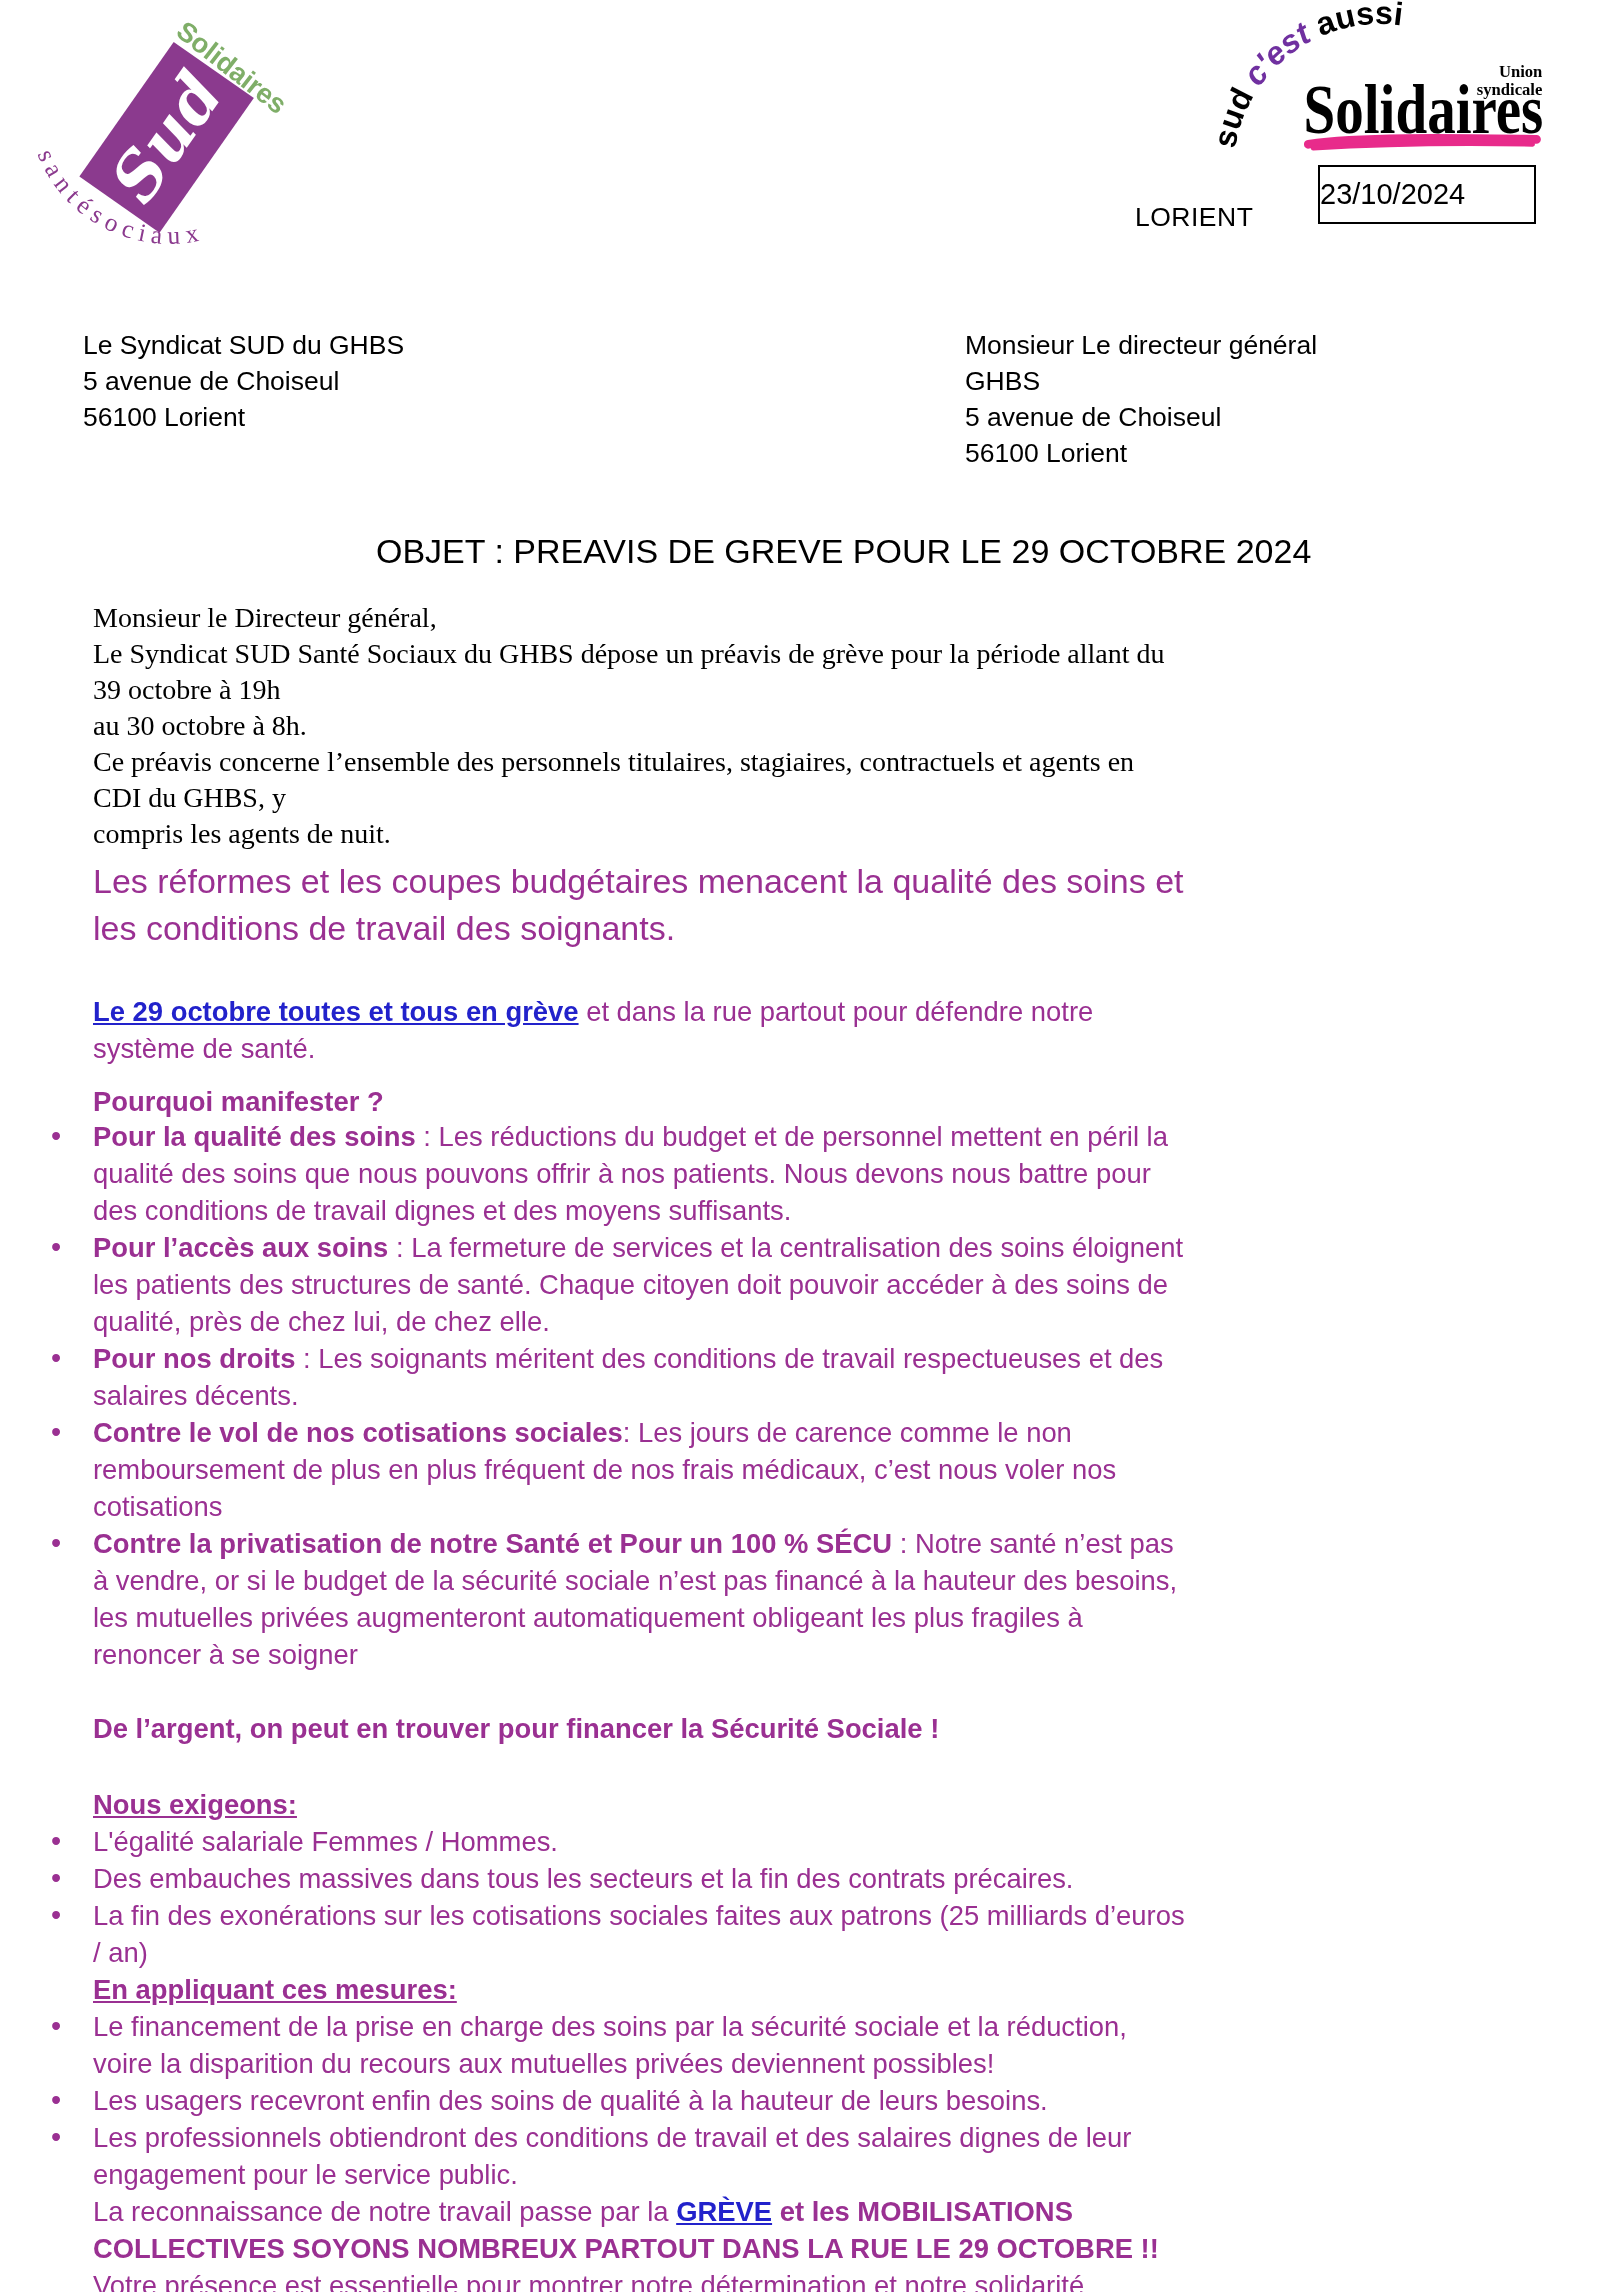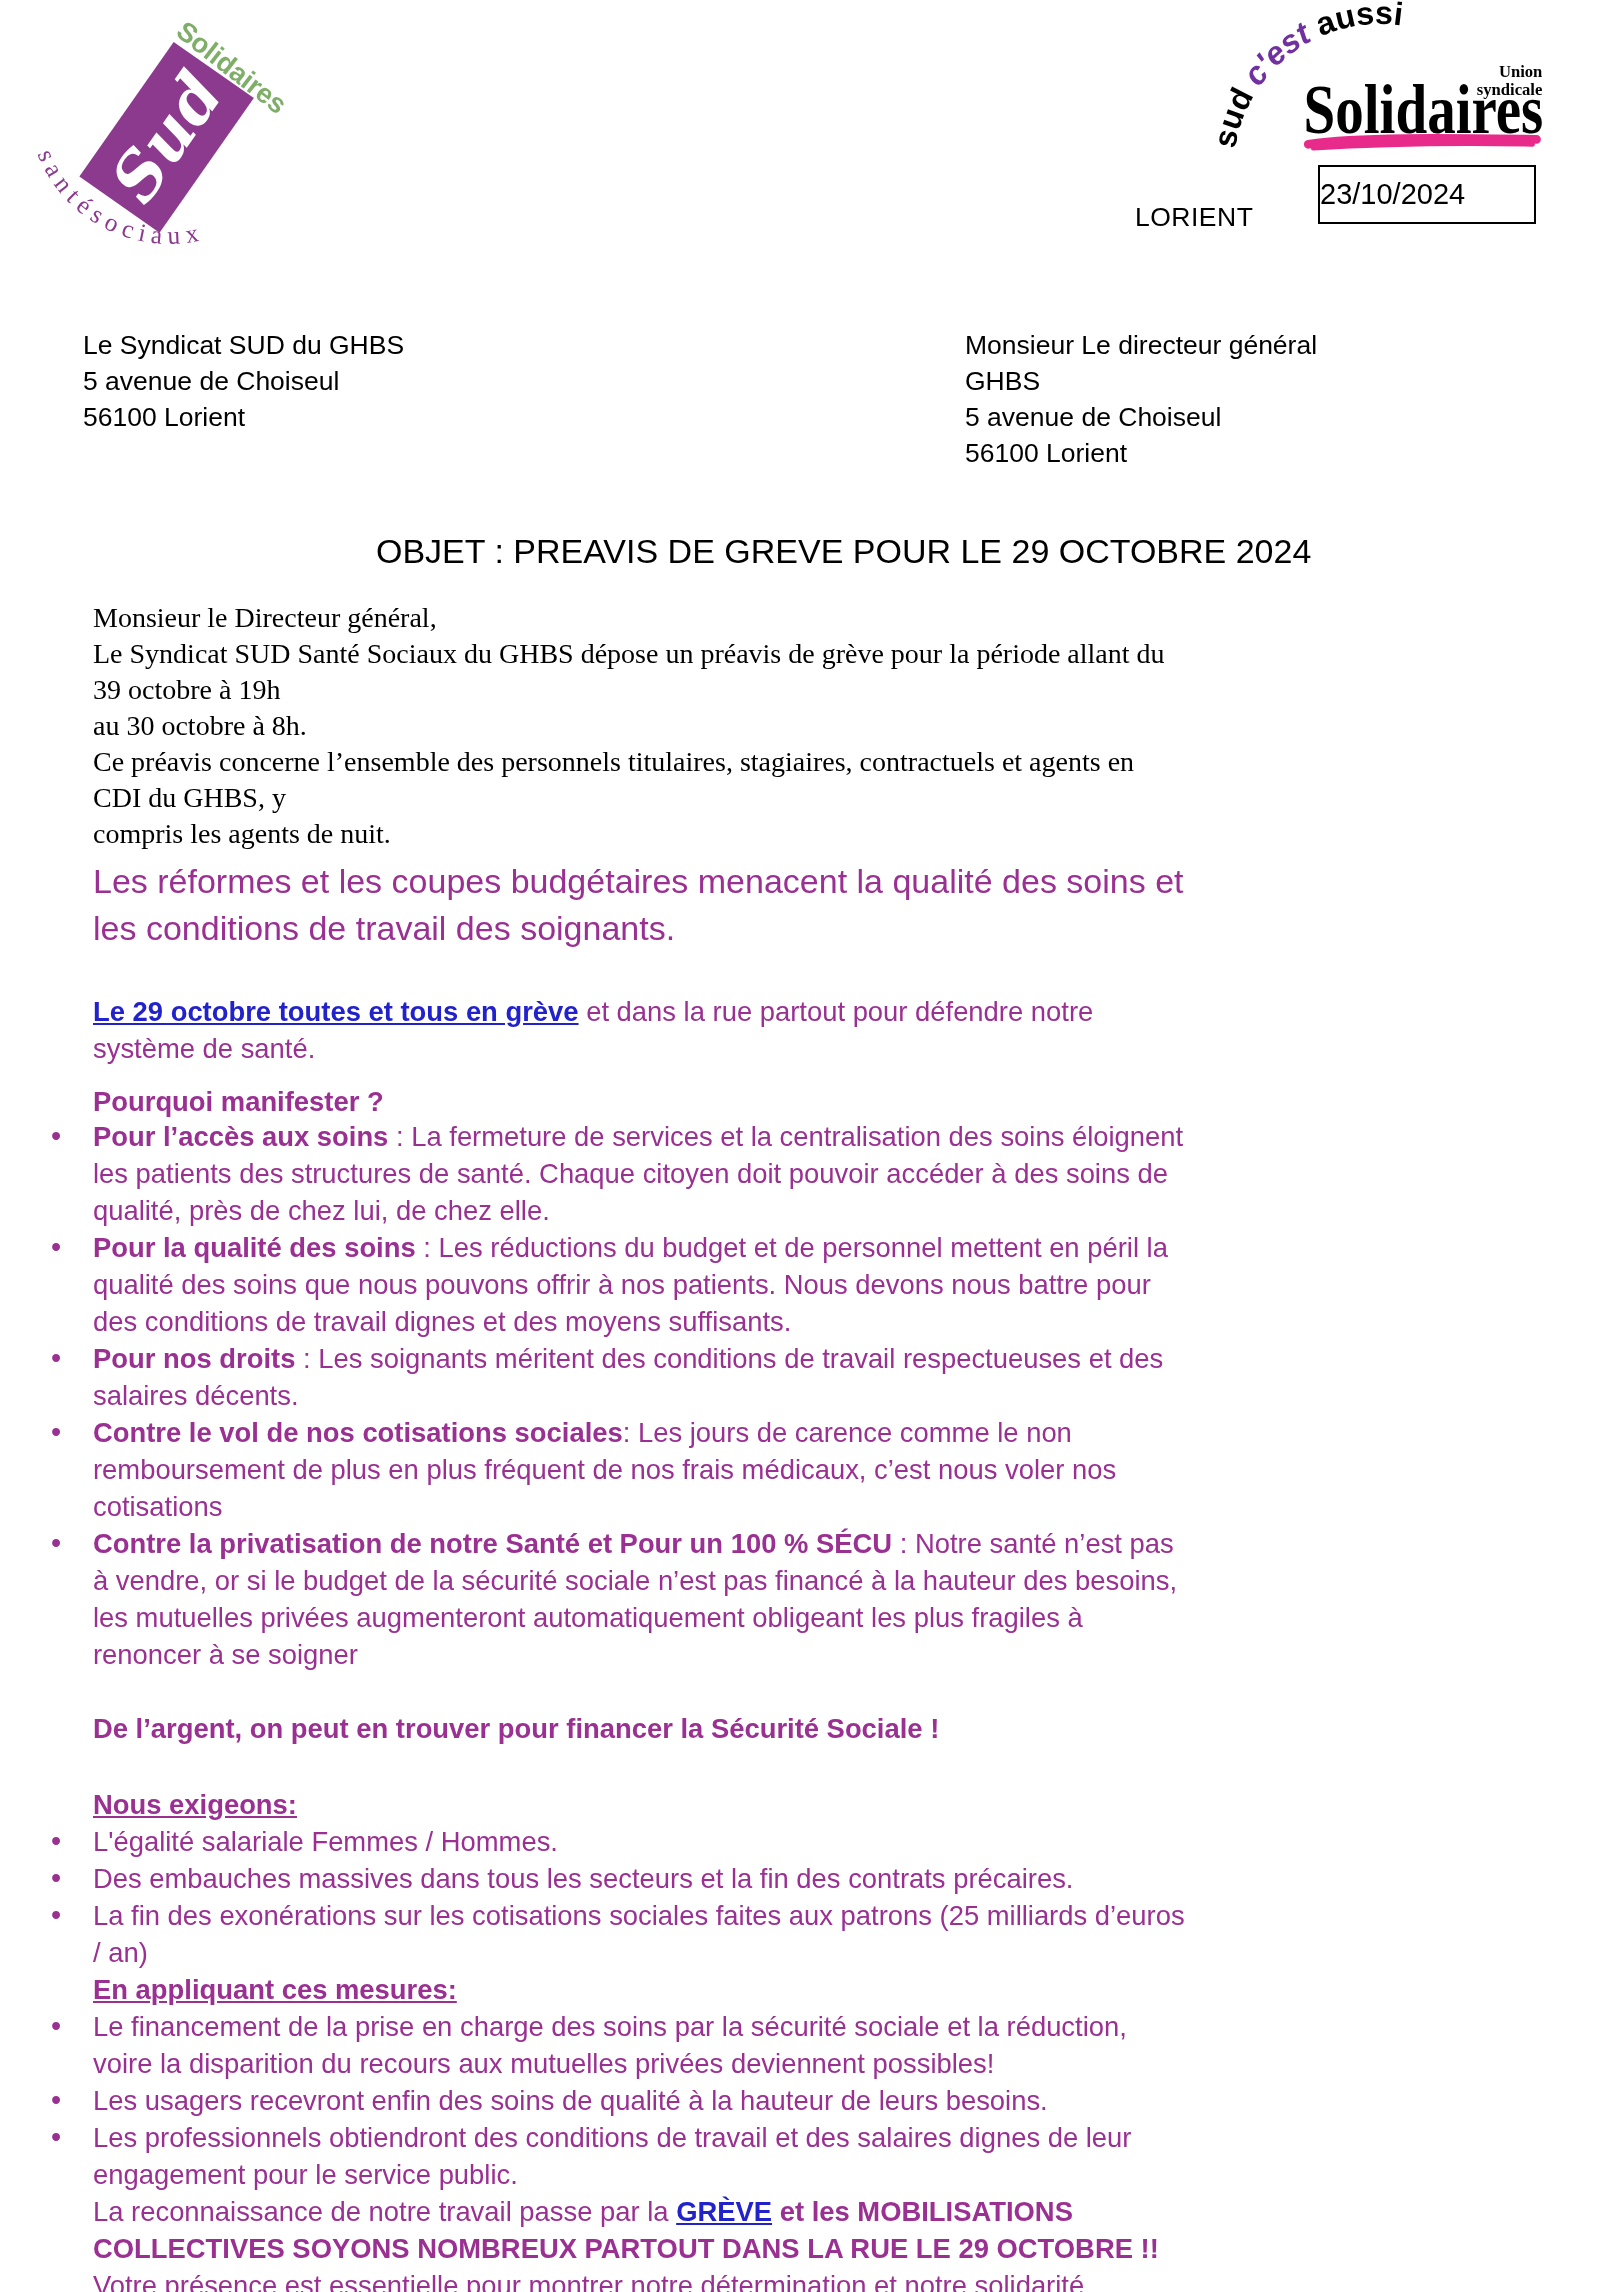--- a/index.html
+++ b/index.html
@@ -103,22 +103,22 @@
 
     <div class="headline">Les réformes et les coupes budgétaires menacent la qualité des soins et les conditions de travail des soignants.</div>
 
     <div class="strike-call">
       <span class="bluelink">Le 29 octobre toutes et tous en grève</span><span> et dans la rue partout pour défendre notre système de santé.</span>
     </div>
 
     <div class="why-title">Pourquoi manifester ?</div>
 
     <ul class="plist list-why">
+      <li><span class="b">Pour la qualité des soins</span><span> : Les réductions du budget et de personnel mettent en péril la qualité des soins que nous pouvons offrir à nos patients. Nous devons nous battre pour des conditions de travail dignes et des moyens suffisants.</span></li>
       <li><span class="b">Pour l’accès aux soins</span><span> : La fermeture de services et la centralisation des soins éloignent les patients des structures de santé. Chaque citoyen doit pouvoir accéder à des soins de qualité, près de chez lui, de chez elle.</span></li>
-      <li><span class="b">Pour la qualité des soins</span><span> : Les réductions du budget et de personnel mettent en péril la qualité des soins que nous pouvons offrir à nos patients. Nous devons nous battre pour des conditions de travail dignes et des moyens suffisants.</span></li>
       <li><span class="b">Pour nos droits</span><span> : Les soignants méritent des conditions de travail respectueuses et des salaires décents.</span></li>
       <li><span class="b">Contre le vol de nos cotisations sociales</span><span>: Les jours de carence comme le non remboursement de plus en plus fréquent de nos frais médicaux, c’est nous voler nos cotisations</span></li>
       <li><span class="b">Contre la privatisation de notre Santé et Pour un 100 % SÉCU</span><span> : Notre santé n’est pas à vendre, or si le budget de la sécurité sociale n’est pas financé à la hauteur des besoins, les mutuelles privées augmenteront automatiquement obligeant les plus fragiles à renoncer à se soigner</span></li>
     </ul>
 
     <div class="money">De l’argent, on peut en trouver pour financer la Sécurité Sociale !</div>
 
     <div class="exigeons">Nous exigeons:</div>
 
     <ul class="plist list-demands">

